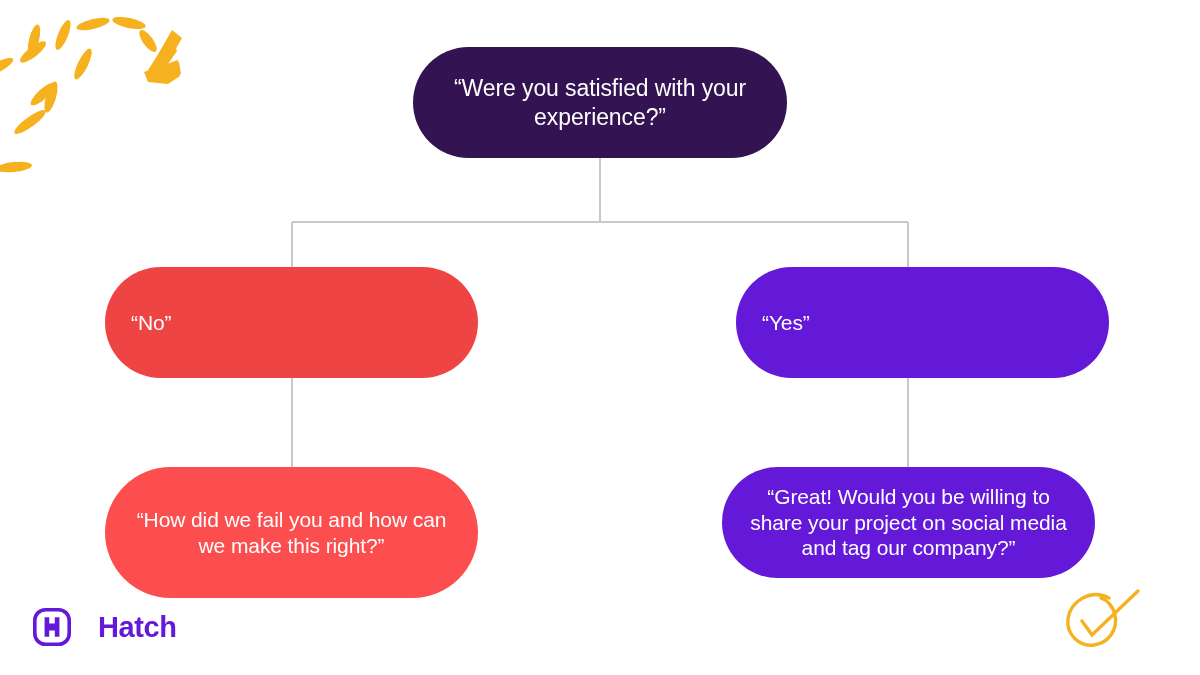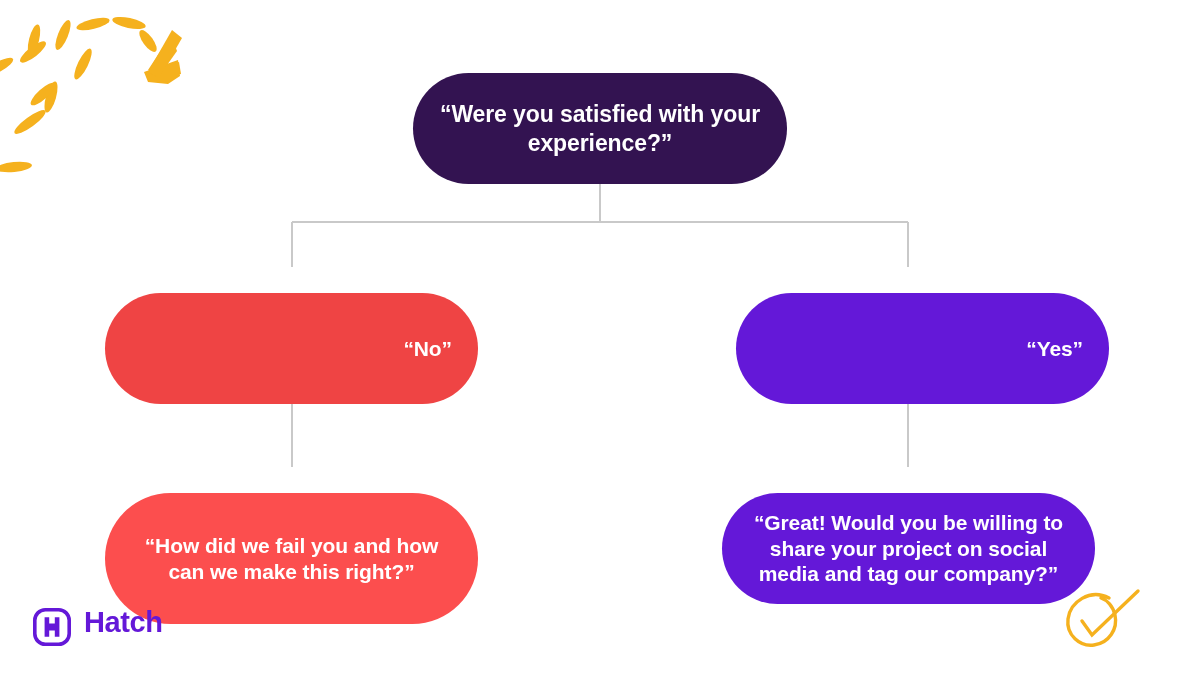--- a/index.html
+++ b/index.html
@@ -26,30 +26,29 @@
     width: 1200px;
     height: 675px;
     pointer-events: none;
   }
 
   
   .node {
     position: absolute;
     display: flex;
     align-items: center;
-    justify-content: flex-end;
+    justify-content: flex-start;
     text-align: center;
     box-sizing: border-box;
     border-radius: 999px;
     color: #ffffff;
-    font-weight: 700;
+    font-weight: 400;
     letter-spacing: -0.1px;
     line-height: 1.22;
     padding: 6px 26px;
-    margin-top: 26px;
   }
   .node-text {
     display: block;
     white-space: pre-line;
   }
 
   #node-root {
     left: 413px;
     top: 47px;
     width: 374px;
@@ -90,21 +89,22 @@
     font-size: 21px;
     padding: 6px 18px;
   }
 
   
   #logo {
     position: absolute;
     left: 33px;
     top: 608px;
     display: flex;
-    gap: 13px;
+    align-items: center;
+    gap: 27px;
   }
   #logo-mark {
     display: block;
   }
   #logo-wordmark {
     font-size: 29px;
     font-weight: 700;
     color: #6418d8;
     letter-spacing: -0.4px;
     line-height: 1;

